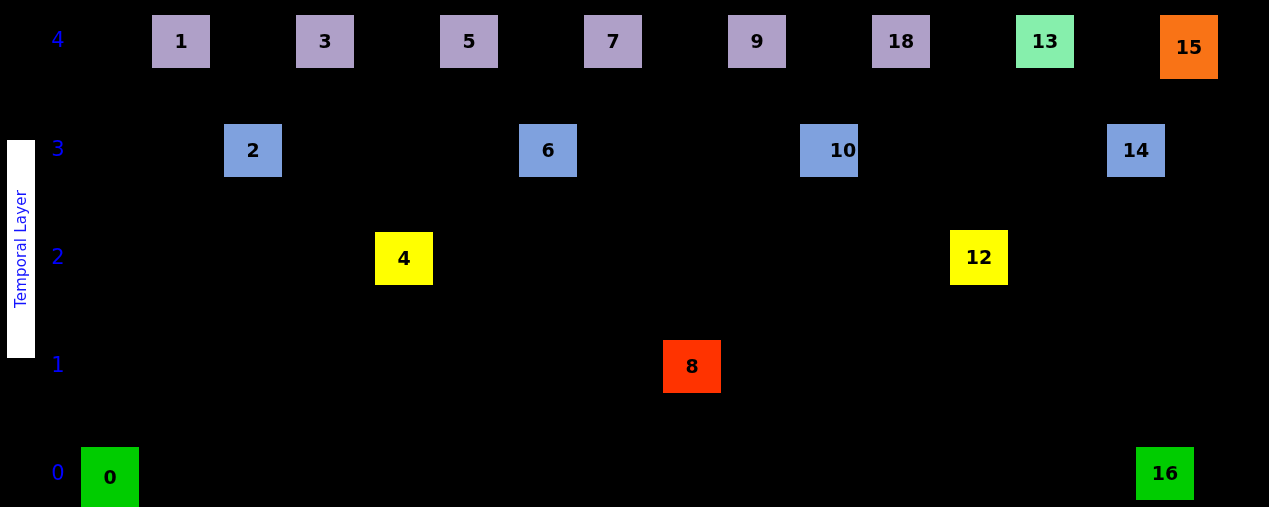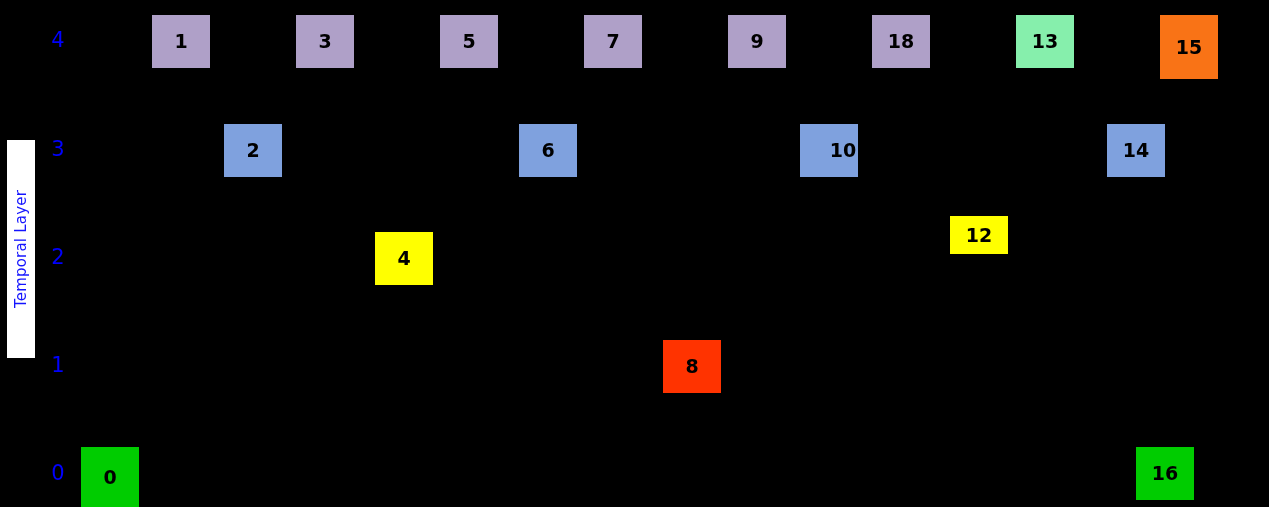--- a/index.html
+++ b/index.html
@@ -90,20 +90,20 @@
       <div class="frame-block" style="left: 224px; top: 124px; width: 58px; height: 53px; background: rgb(127, 161, 222);">2</div>
       <div class="frame-block" style="left: 296px; top: 15px; width: 58px; height: 53px; background: rgb(175, 160, 200);">3</div>
       <div class="frame-block" style="left: 375px; top: 232px; width: 58px; height: 53px; background: rgb(255, 255, 0);">4</div>
       <div class="frame-block" style="left: 440px; top: 15px; width: 58px; height: 53px; background: rgb(175, 160, 200);">5</div>
       <div class="frame-block" style="left: 519px; top: 124px; width: 58px; height: 53px; background: rgb(127, 161, 222);">6</div>
       <div class="frame-block" style="left: 584px; top: 15px; width: 58px; height: 53px; background: rgb(175, 160, 200);">7</div>
       <div class="frame-block" style="left: 663px; top: 340px; width: 58px; height: 53px; background: rgb(255, 51, 0);">8</div>
       <div class="frame-block" style="left: 728px; top: 15px; width: 58px; height: 53px; background: rgb(175, 160, 200);">9</div>
       <div class="frame-block" style="left: 800px; top: 124px; width: 58px; height: 53px; background: rgb(127, 161, 222); padding-left: 28px;">10</div>
       <div class="frame-block" style="left: 872px; top: 15px; width: 58px; height: 53px; background: rgb(175, 160, 200);">18</div>
-      <div class="frame-block" style="left: 950px; top: 216px; width: 58px; height: 38px; background: rgb(255, 255, 0);">12</div>
+      <div class="frame-block" style="left: 950px; top: 230px; width: 58px; height: 55px; background: rgb(255, 255, 0);">12</div>
       <div class="frame-block" style="left: 1016px; top: 15px; width: 58px; height: 53px; background: #86efac;">13</div>
       <div class="frame-block" style="left: 1095px; top: 124px; width: 58px; height: 53px; background: rgb(127, 161, 222); margin-left: 12px;">14</div>
       <div class="frame-block" style="left: 1160px; top: 15px; width: 58px; height: 64px; background: #f97316;">15</div>
       <div class="frame-block" style="left: 1136px; top: 447px; width: 58px; height: 53px; background: rgb(0, 204, 0);">16</div>
     </div>
 
 </div>
 
 </body></html>

